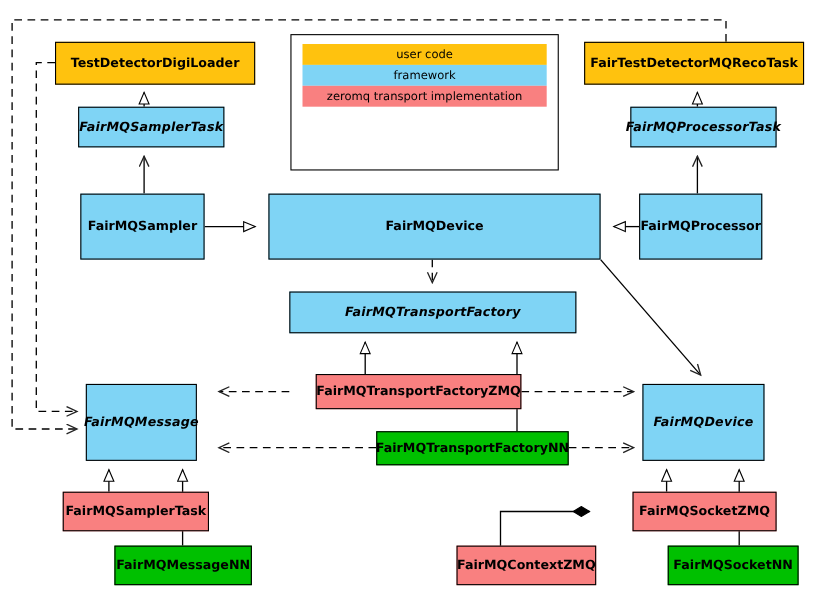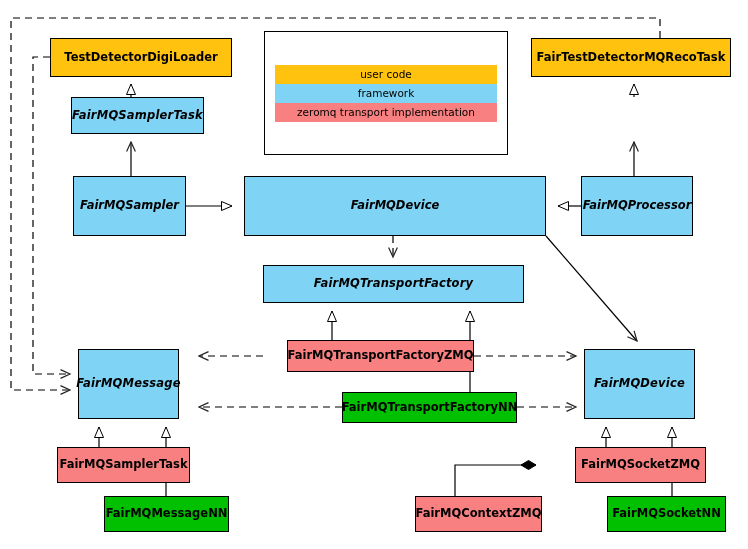--- a/index.html
+++ b/index.html
@@ -4,26 +4,26 @@
 <style>
   html,body{margin:0;padding:0;background:#fff;}
   #stage{position:relative;width:748px;height:549px;background:#ffffff;
          font-family:"DejaVu Sans","Liberation Sans",sans-serif;overflow:hidden;}
   svg.layer{position:absolute;left:0;top:0;width:748px;height:549px;pointer-events:none;}
   .node{position:absolute;box-sizing:border-box;border:1px solid #000;
         display:flex;align-items:center;justify-content:center;text-align:center;
         font-size:11.5px;font-weight:bold;color:#000;line-height:1.15;padding:14px 4px;}
   .node.abstract{font-style:italic;letter-spacing:.2px;}
   .c-user{background:#FFC20E;}
-  .c-fw{background:#7FD4F5;font-style:italic;}
+  .c-fw{background:#7FD4F5;}
   .c-zmq{background:#F98080;margin-left:24px;}
   .c-nn{background:#00C000;justify-content:center;}
   #legend{position:absolute;left:264px;top:31px;width:244px;height:124px;
           background:#fff;border:1px solid #000;box-sizing:border-box;
-          padding:8px 10px;display:flex;flex-direction:column;justify-content:center;}
+          padding:8px 10px;display:flex;flex-direction:column;justify-content:flex-start;}
   .lgrow{height:19px;display:flex;align-items:center;justify-content:center;
          font-size:10.5px;color:#000;font-weight:normal;}
 </style>
 </head>
 <body>
 
 <div id="stage">
 
   <svg class="layer">
     <defs>
@@ -101,20 +101,23 @@
     </div>
 
   <div class="node c-user" style="left:531px;top:38px;width:200px;height:39px">
       <span>FairTestDetectorMQRecoTask</span>
     </div>
 
   <div class="node c-fw abstract" style="left:71px;top:97px;width:133px;height:37px">
       <span>FairMQSamplerTask</span>
     </div>
 
+  <div class="node c-fw abstract" style="left:573px;top:97px;width:133px;height:37px">
+      <span>FairMQProcessorTask</span>
+    </div>
 
   <div class="node c-fw" style="left:73px;top:176px;width:113px;height:60px">
       <span>FairMQSampler</span>
     </div>
 
   <div class="node c-fw" style="left:244px;top:176px;width:302px;height:60px">
       <span>FairMQDevice</span>
     </div>
 
   <div class="node c-fw" style="left:581px;top:176px;width:112px;height:60px">

